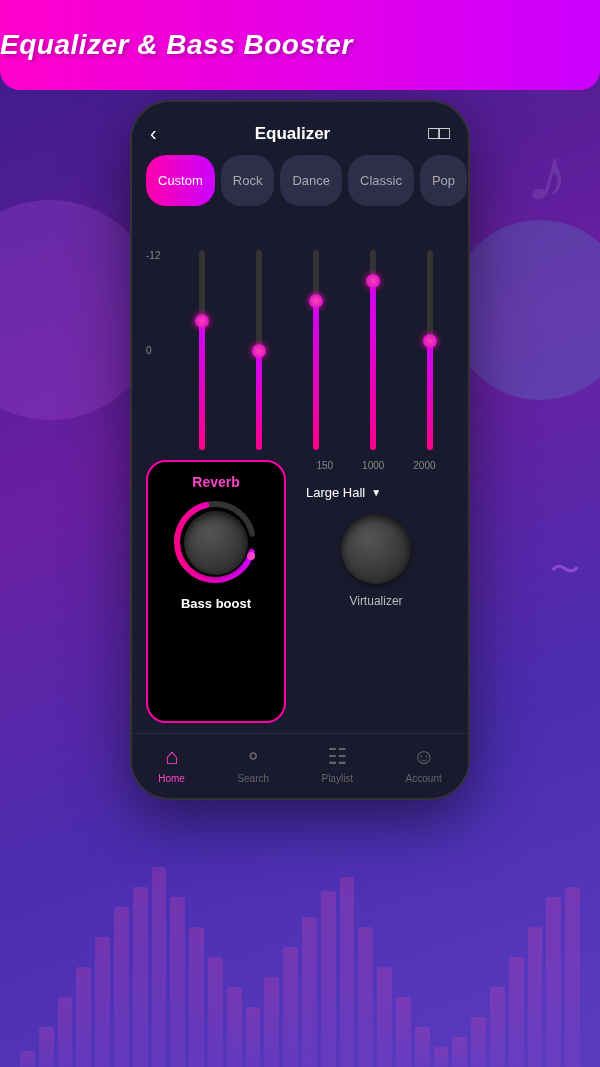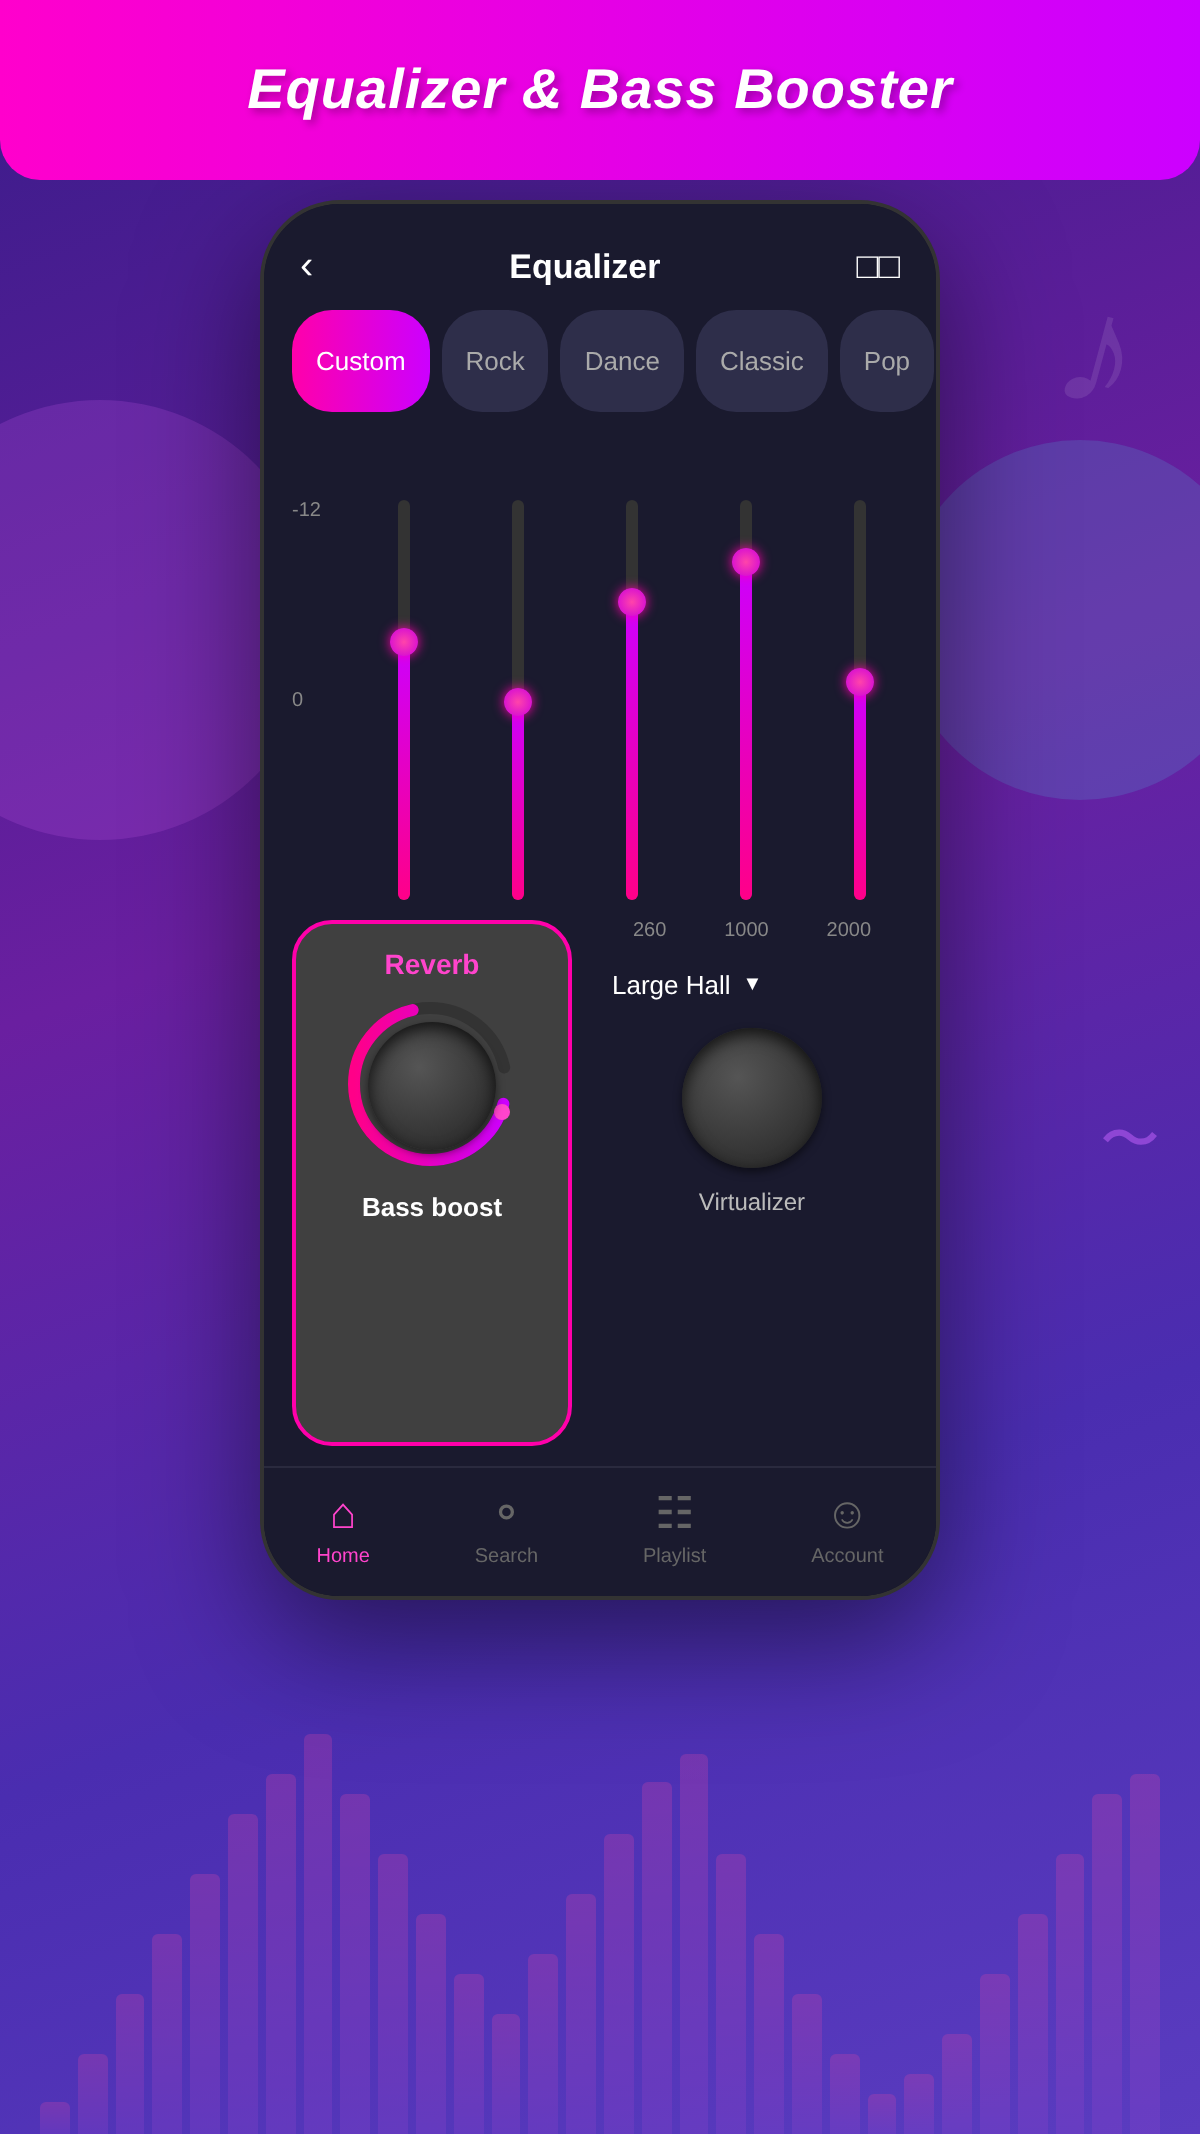--- a/index.html
+++ b/index.html
@@ -52,21 +52,20 @@
     
     .header-banner {
       position: absolute;
       top: 0;
       left: 0;
       right: 0;
       height: 90px;
       background: linear-gradient(90deg, #ff00cc, #cc00ff);
       display: flex;
       align-items: center;
-      justify-content: center;
       border-radius: 0 0 20px 20px;
       z-index: 10;
     }
     .header-title {
       font-size: 28px;
       font-weight: 900;
       color: white;
       font-style: italic;
       text-shadow: 2px 2px 4px rgba(0,0,0,0.3);
       letter-spacing: 0.5px;
@@ -207,21 +206,21 @@
       padding: 10px 14px;
       gap: 12px;
       flex: 1;
     }
 
     
     .reverb-card {
       width: 140px;
       border: 2px solid #ff00aa;
       border-radius: 20px;
-      background: #404040;
+      background: #000000;
       display: flex;
       flex-direction: column;
       align-items: center;
       padding: 12px 10px;
       gap: 8px;
     }
     .reverb-label {
       color: #ff44cc;
       font-size: 14px;
       font-weight: 600;
@@ -467,21 +466,21 @@
               </linearGradient>
             </defs>
           </svg>
           <div class="knob-center"></div>
         </div>
         <span class="bass-label">Bass boost</span>
       </div>
 
       <div class="right-controls">
         <div class="freq-labels">
-          <span class="freq-label">260</span>
+          <span class="freq-label">150</span>
           <span class="freq-label">1000</span>
           <span class="freq-label">2000</span>
         </div>
         <div class="reverb-dropdown">
           <span>Large Hall</span>
           <span class="dropdown-arrow">▼</span>
         </div>
         <div class="virtualizer-knob"></div>
         <div class="virtualizer-label">Virtualizer</div>
       </div>

